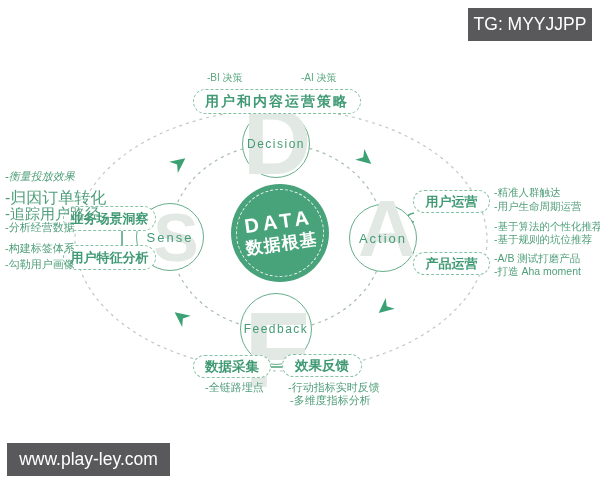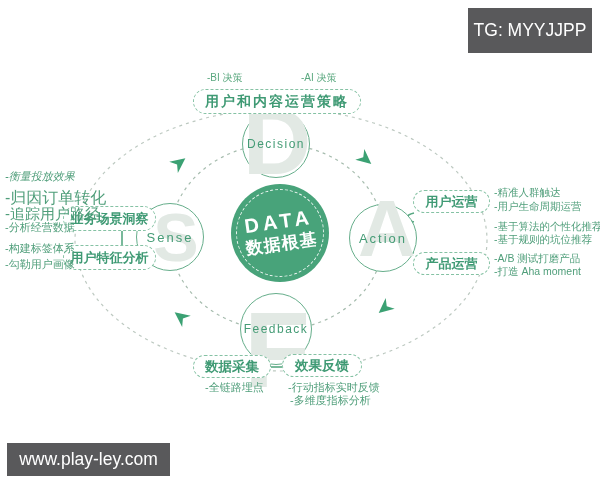--- a/index.html
+++ b/index.html
@@ -96,16 +96,16 @@
   <div class="bullet" style="left:494px;top:252px;font-size:10.5px;">-A/B 测试打磨产品</div>
   <div class="bullet" style="left:494px;top:265px;font-size:10.5px;">-打造 Aha moment</div>
 
   <div class="pill" style="left:193px;top:355px;width:78px;height:23px;font-size:13.5px;">数据采集</div>
   <div class="pill" style="left:282px;top:354px;width:80px;height:23px;font-size:13.5px;">效果反馈</div>
 
   <div class="bullet" style="left:205px;top:381px;font-size:11px;">-全链路埋点</div>
   <div class="bullet" style="left:288px;top:381px;font-size:11px;">-行动指标实时反馈</div>
   <div class="bullet" style="left:290px;top:394px;font-size:11px;">-多维度指标分析</div>
 
-  <div class="badge" style="left:468px;top:8px;width:124px;height:45px;">TG: MYYJJPP</div>
+  <div class="badge" style="left:468px;top:8px;width:124px;height:33px;">TG: MYYJJPP</div>
   <div class="badge" style="left:7px;top:443px;width:163px;height:33px;">www.play-ley.com</div>
 
 </div>
 
 </body></html>

